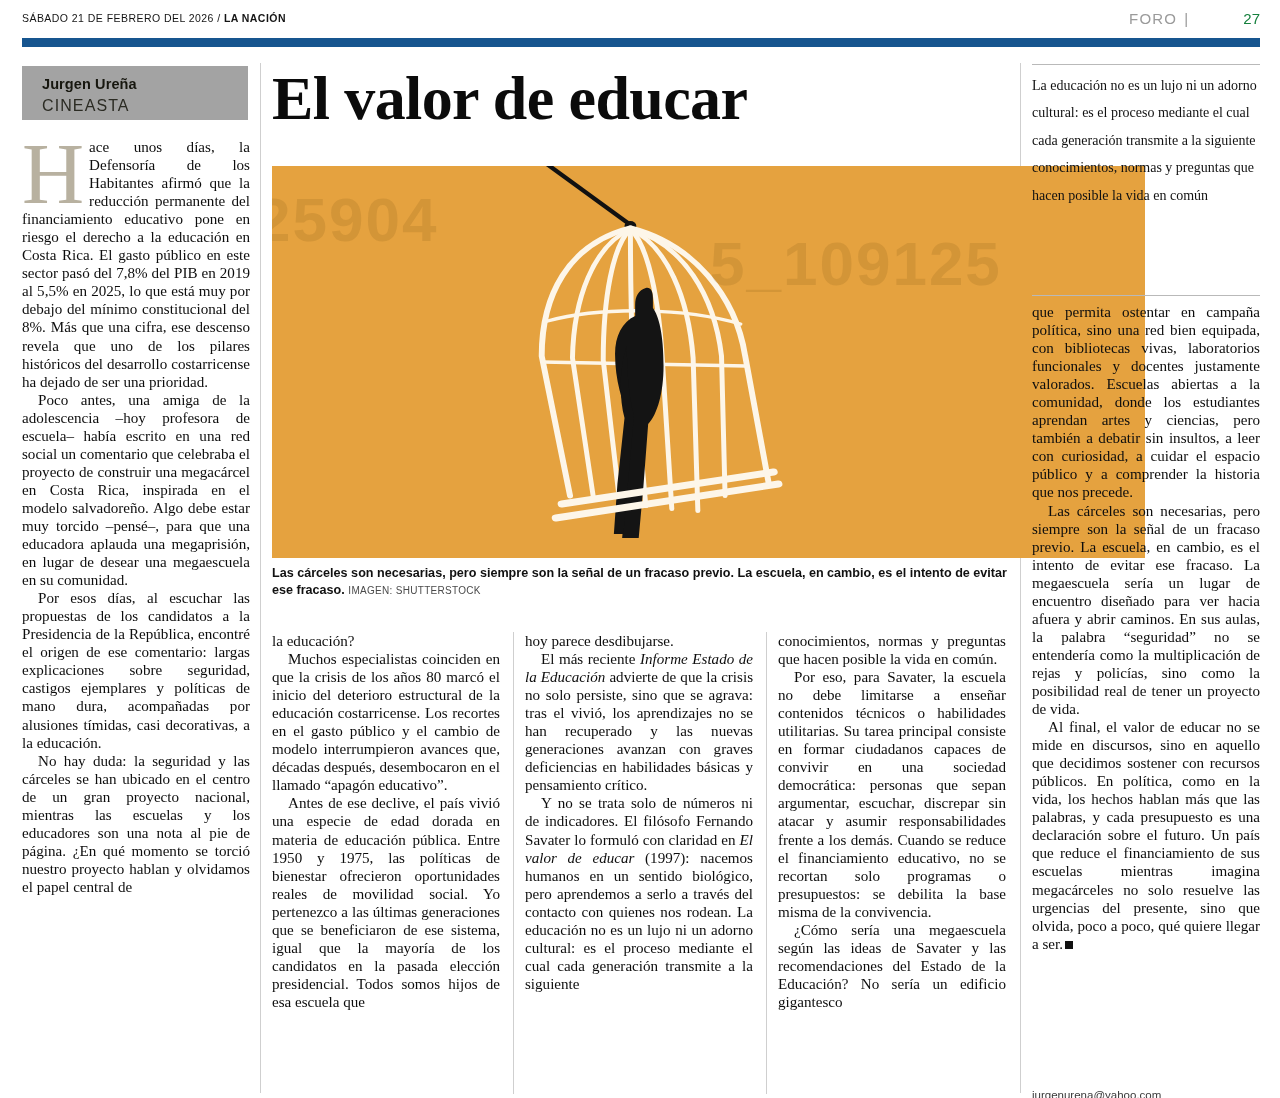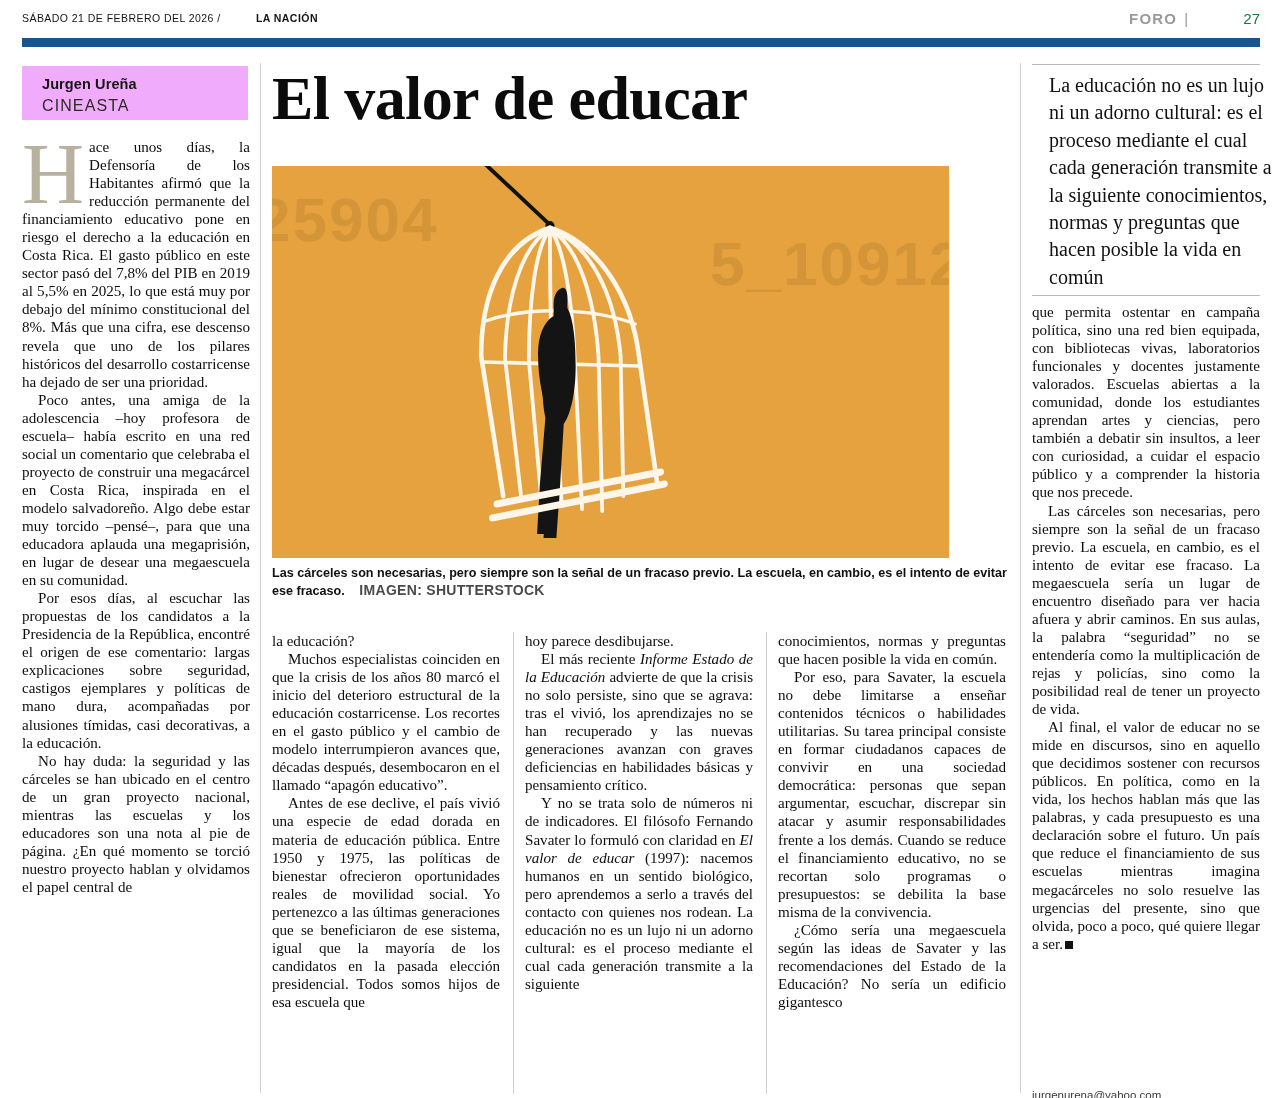--- a/index.html
+++ b/index.html
@@ -28,31 +28,31 @@
     justify-content: space-between;
     padding: 0 20px 0 22px;
   }
   .masthead-left {
     font-family: "Liberation Sans", sans-serif;
     font-size: 10.5px;
     letter-spacing: 0.45px;
     color: #141414;
     white-space: nowrap;
   }
-  .masthead-left .brand { font-weight: bold; margin-left: 32px; }
+  .masthead-left .brand { font-weight: bold; }
   .masthead-right {
     font-family: "Liberation Sans", sans-serif;
     font-size: 15px;
     letter-spacing: 1.2px;
     white-space: nowrap;
     display: flex;
     align-items: baseline;
     gap: 7px;
   }
-  .masthead-right .section { color: #9a9a9a; font-weight: bold; }
+  .masthead-right .section { color: #9a9a9a; }
   .masthead-right .sep { color: #9a9a9a; font-weight: 300; }
   .masthead-right .page-no { color: #15803d; letter-spacing: 0; margin-left: 47px; }
 
   
   .blue-rule {
     position: absolute;
     left: 22px; top: 38px;
     width: 1238px;
     height: 9px;
     background: #16558f;
@@ -64,21 +64,21 @@
     width: 1px;
     background: #cfcfcf;
   }
 
   
   .byline-box {
     position: absolute;
     left: 22px; top: 66px;
     width: 226px;
     height: 54px;
-    background: #f0abfc;
+    background: #a3a3a3;
     padding: 10px 0 4px 20px;
   }
   .byline-name {
     font-family: "Liberation Sans", sans-serif;
     font-size: 14.5px;
     font-weight: bold;
     color: #17170f;
     letter-spacing: 0.1px;
   }
   .byline-role {
@@ -128,21 +128,21 @@
     font-size: 62px;
     line-height: 70px;
     letter-spacing: -0.6px;
     color: #0b0b0b;
   }
 
   
   .illo {
     position: absolute;
     left: 272px; top: 166px;
-    width: 677px;
+    width: 873px;
     height: 392px;
     background: #e5a23f;
     overflow: hidden;
   }
   .illo svg { display: block; width: 100%; height: 100%; }
   .wm {
     position: absolute;
     font-family: "Liberation Sans", sans-serif;
     font-weight: bold;
     color: rgba(120, 78, 18, 0.16);
@@ -157,50 +157,48 @@
     position: absolute;
     left: 272px; top: 565px;
     width: 740px;
     font-family: "Liberation Sans", sans-serif;
     font-size: 12.6px;
     line-height: 16.5px;
     font-weight: bold;
     color: #111111;
   }
   .caption .credit {
-    font-weight: bold;
-    font-size: 14px;
+    font-weight: normal;
+    font-size: 10px;
     letter-spacing: 0.3px;
     color: #4a4a4a;
-    margin-left: 11px;
   }
 
   
   .lower-col {
     position: absolute;
     top: 632px;
     width: 228px;
     height: 462px;
     overflow: hidden;
   }
   .lc1 { left: 272px; }
   .lc2 { left: 525px; }
   .lc3 { left: 778px; }
 
   
   .pullquote {
     position: absolute;
     left: 1032px; top: 68px;
     width: 228px;
     font-family: "Liberation Serif", serif;
-    font-size: 20px;
+    font-size: 14px;
     line-height: 27.4px;
     color: #111111;
     padding-top: 4px;
-    margin-left: 17px;
   }
   .rail-rule-top {
     position: absolute;
     left: 1032px; top: 64px;
     width: 228px; height: 1px;
     background: #b9b9b9;
   }
   .rail-rule-bottom {
     position: absolute;
     left: 1032px; top: 295px;

